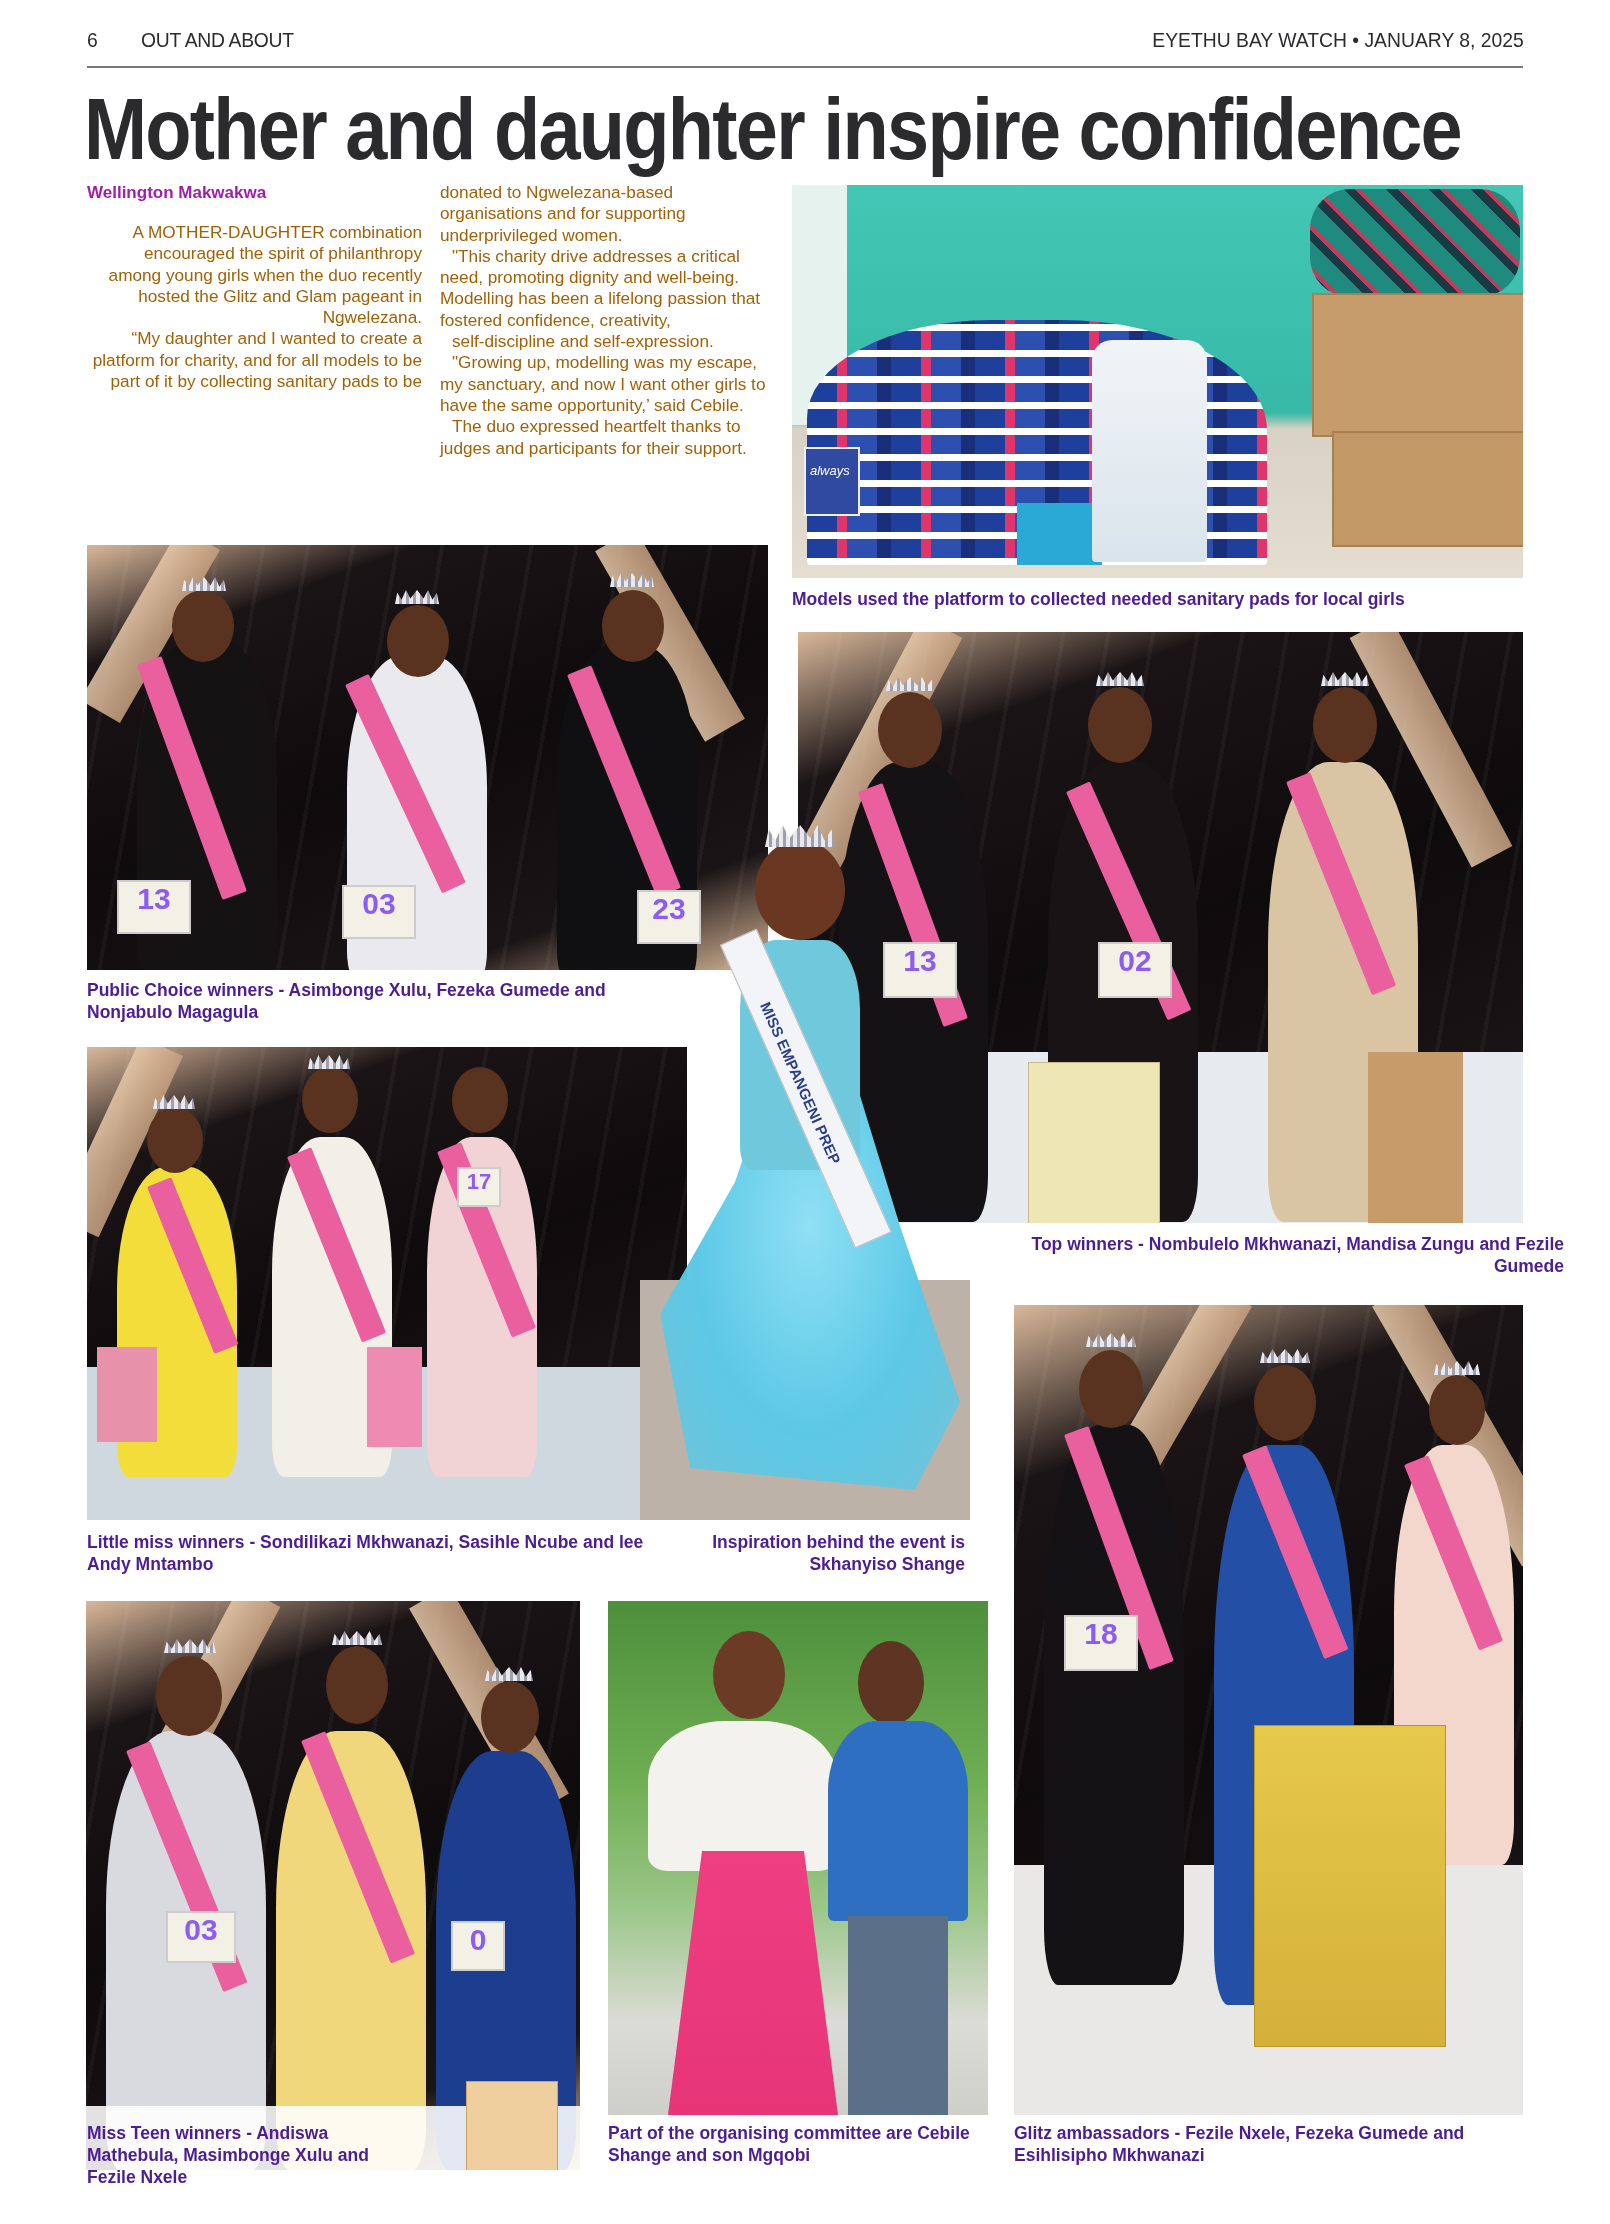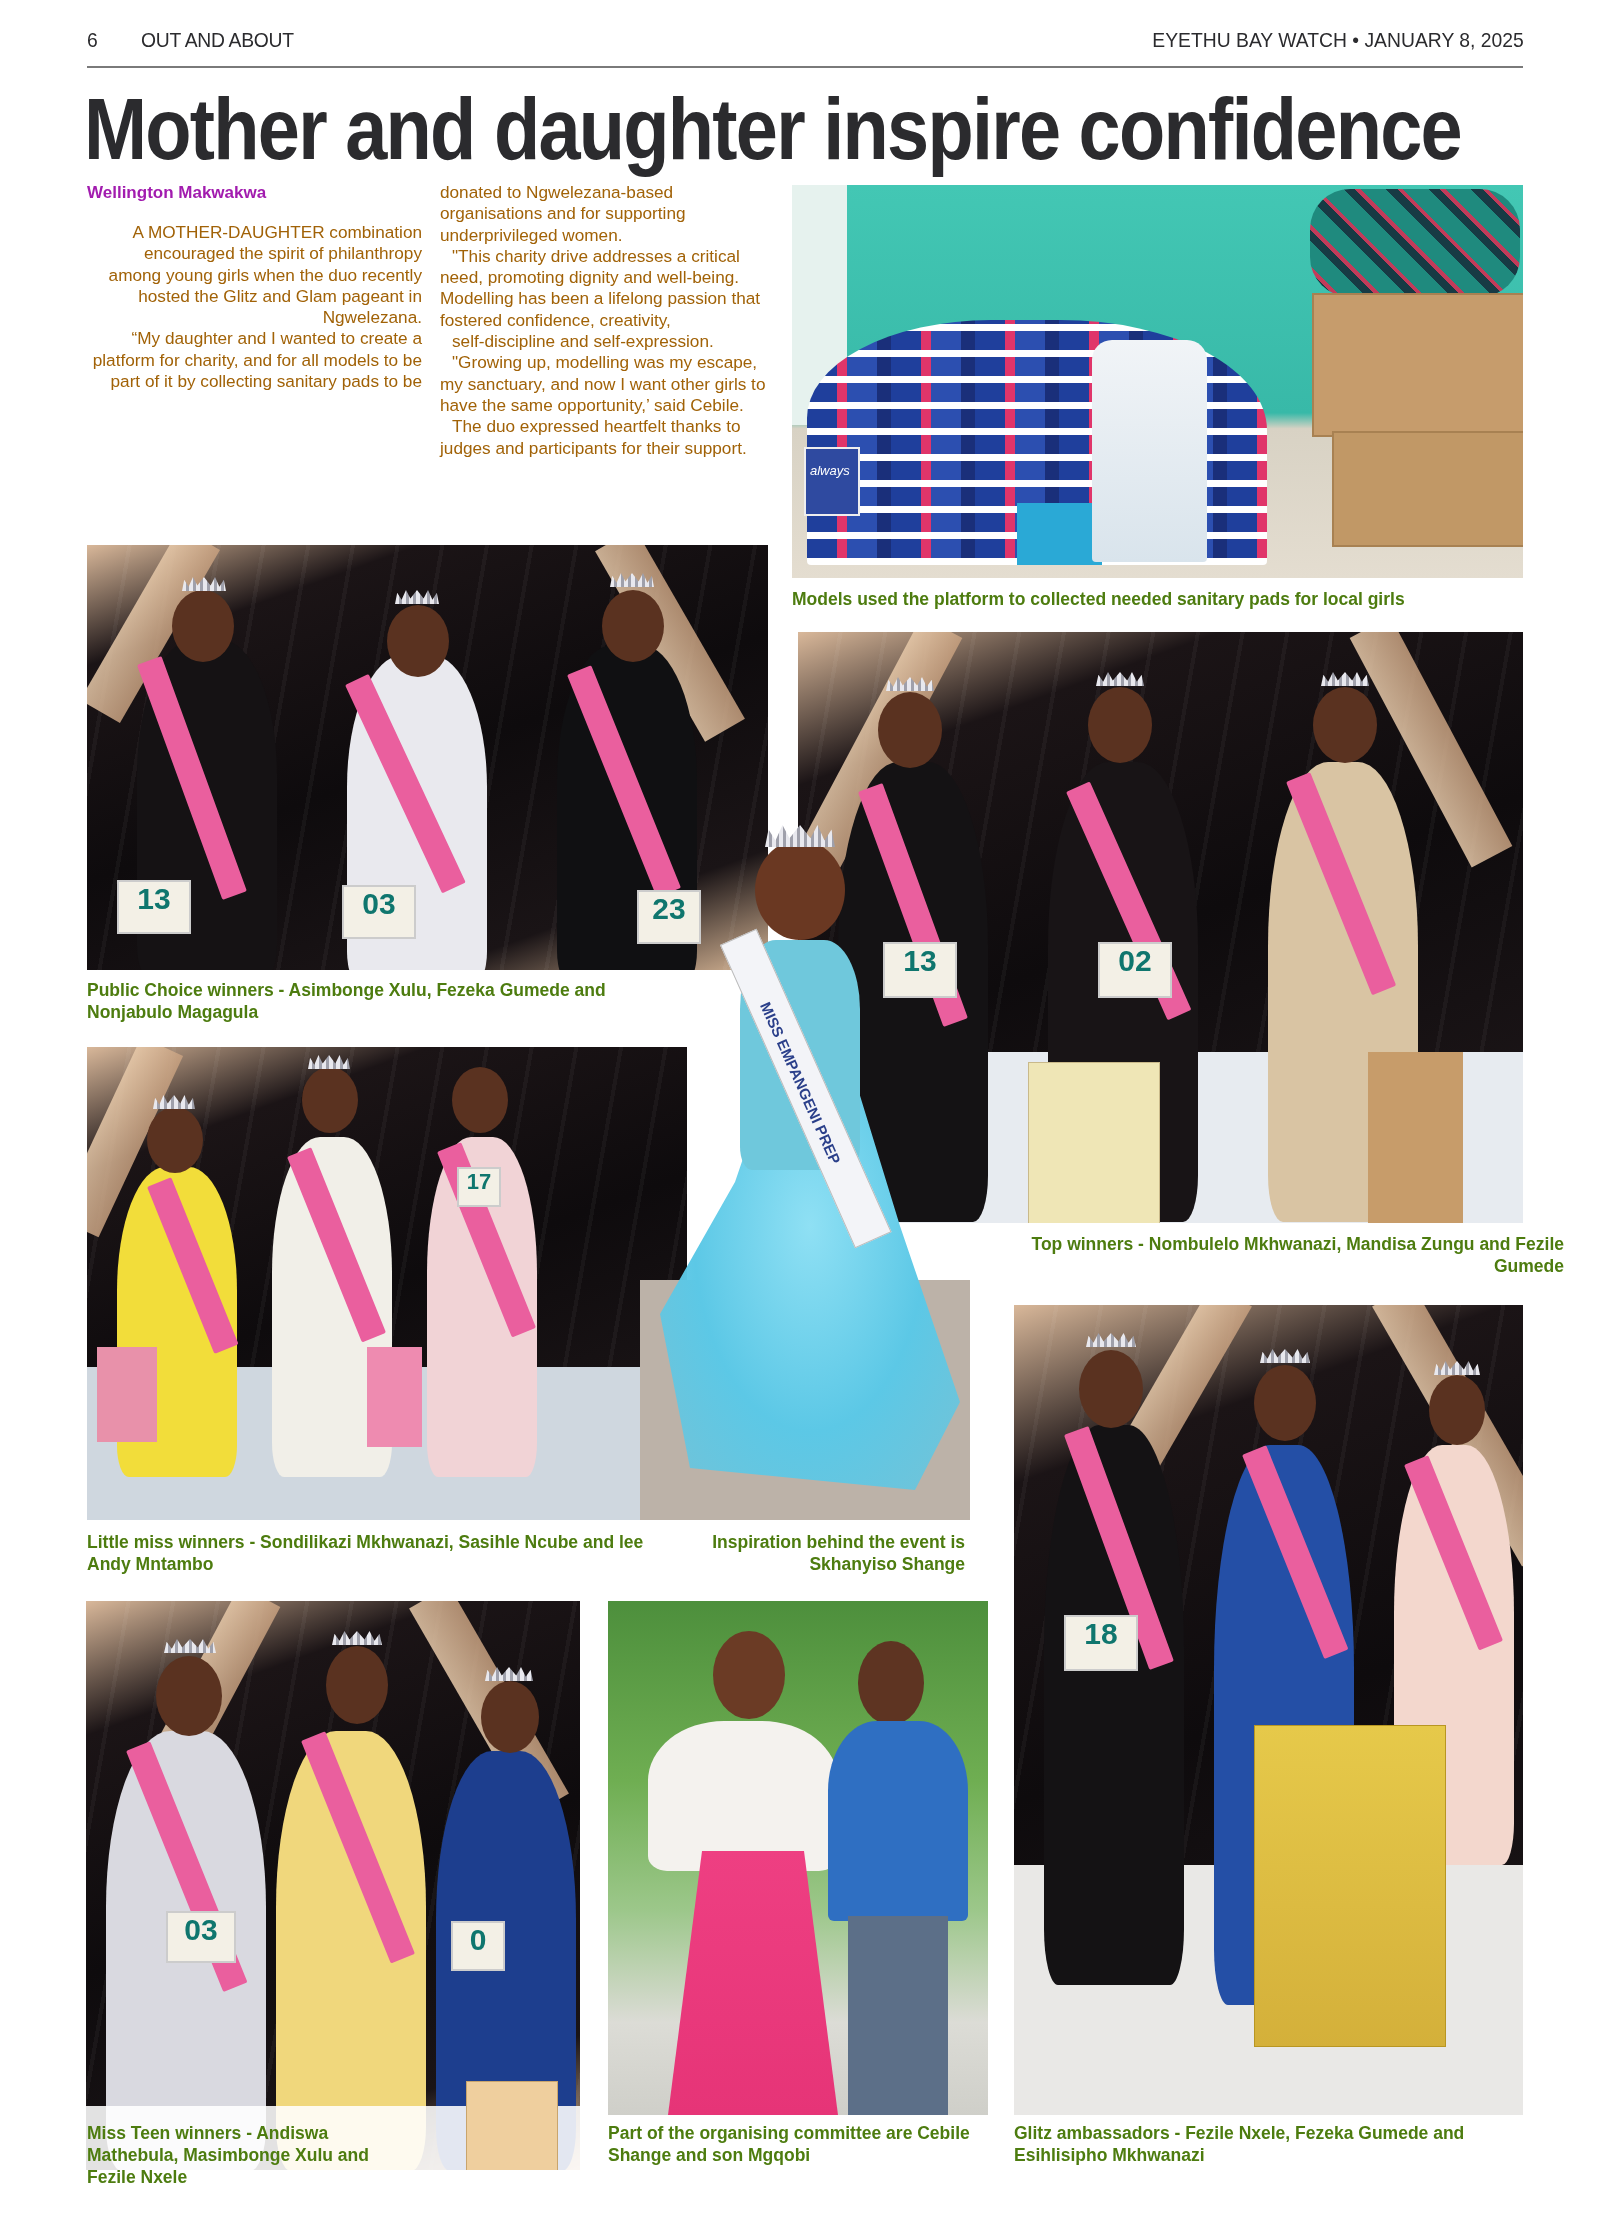--- a/index.html
+++ b/index.html
@@ -9,33 +9,33 @@
   .folio { top:28px; font-size:21px; letter-spacing:-0.3px; color:#2b2b2e; transform:scaleX(0.92); transform-origin:left top; }
   .folio-right { top:28px; right:86px; font-size:21px; color:#2b2b2e; transform:scaleX(0.92); transform-origin:right top; }
   .rule { left:87px; width:1436px; top:66px; height:2px; background:#7a7a7a; }
   .headline { left:84px; top:78px; font-size:88px; font-weight:bold; letter-spacing:-2px;
               transform:scaleX(0.86); transform-origin:left top; white-space:nowrap; color:#2b2b2e; }
   .byline { left:87px; top:183px; font-size:17px; font-weight:bold; color:#a21caf; }
   .col { font-size:17.2px; line-height:21.3px; color:#a16207; }
   .col p { margin:0; white-space:pre-wrap; }
   .col p.indent { text-indent:12px; }
   .photo { overflow:hidden; }
-  .cap { font-size:17.5px; line-height:22px; color:#4d7c0f; font-weight:bold; transform-origin:left top; }
+  .cap { font-size:17.5px; line-height:22px; color:#4c1d95; font-weight:bold; transform-origin:left top; }
   .cap.right { text-align:right; }
   
   .stage { background:
       repeating-linear-gradient(100deg, rgba(0,0,0,0) 0 40px, rgba(255,255,255,0.04) 40px 44px),
       linear-gradient(160deg, #d9b89a 0%, #1b1416 18%, #0e0b0d 50%, #1a1416 82%, #d6b595 100%); }
   .drape { position:absolute; width:46px; background:linear-gradient(90deg,#e7c9a9,#c7a07f); opacity:0.85; }
   .fig { position:absolute; border-radius:40% 40% 10% 10%; }
   .head { position:absolute; border-radius:50%; background:#5a3220; }
   .crown { position:absolute; height:14px; background:repeating-linear-gradient(90deg,#e8e8ee 0 4px,#9fa0ab 4px 7px);
            clip-path:polygon(0 100%,5% 20%,15% 70%,25% 0,35% 60%,50% 0,65% 60%,75% 0,85% 70%,95% 20%,100% 100%); }
   .sash { position:absolute; width:26px; background:#ea5f9e; transform-origin:top left; border-radius:2px; }
-  .numcard { position:absolute; background:#f3f0e6; border:2px solid #ccc; font-weight:bold; color:#0f766e; font-size:30px; text-align:center; }
+  .numcard { position:absolute; background:#f3f0e6; border:2px solid #ccc; font-weight:bold; color:#8b5cf6; font-size:30px; text-align:center; }
 </style>
 </head>
 <body>
 
 <div class="abs folio" style="left:87px;">6</div>
 <div class="abs folio" style="left:141px;">OUT AND ABOUT</div>
 <div class="abs folio-right">EYETHU BAY WATCH • JANUARY 8, 2025</div>
 <div class="abs rule"></div>
 
 <div class="abs headline">Mother and daughter inspire confidence</div>

